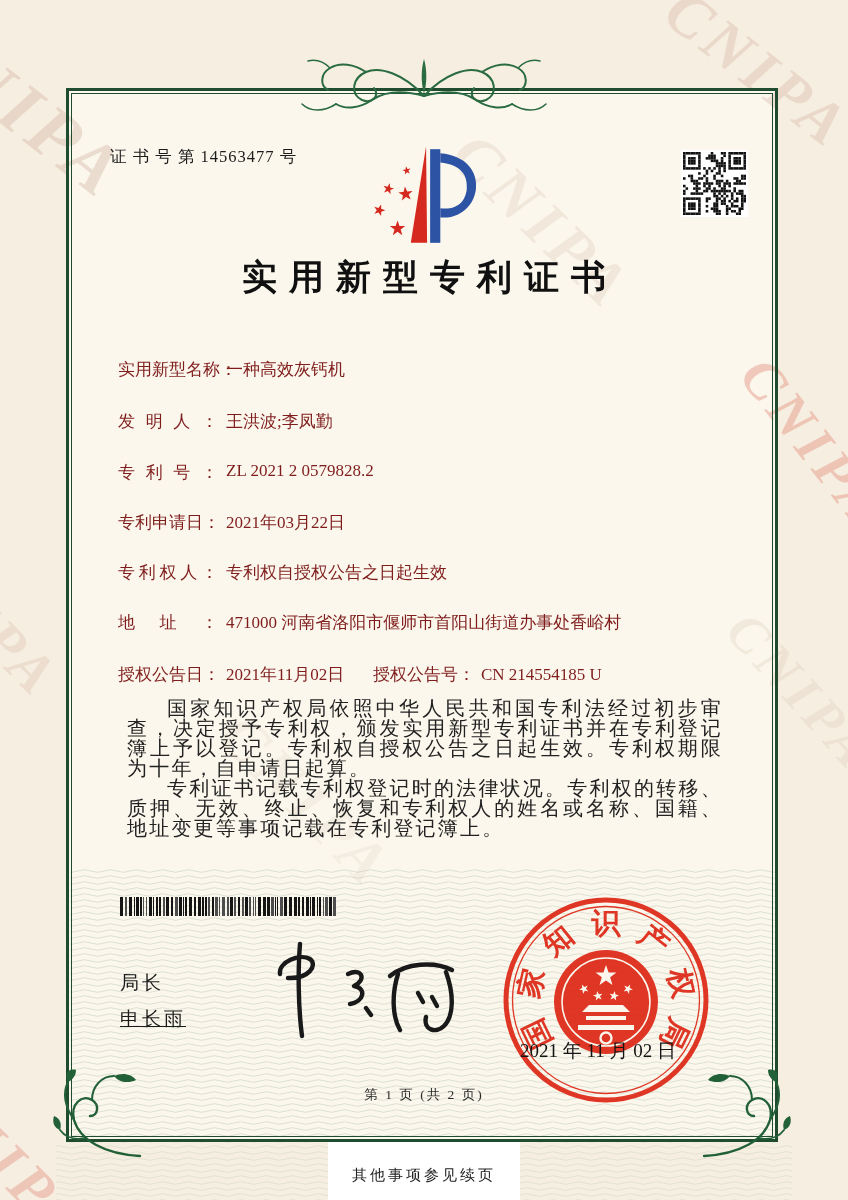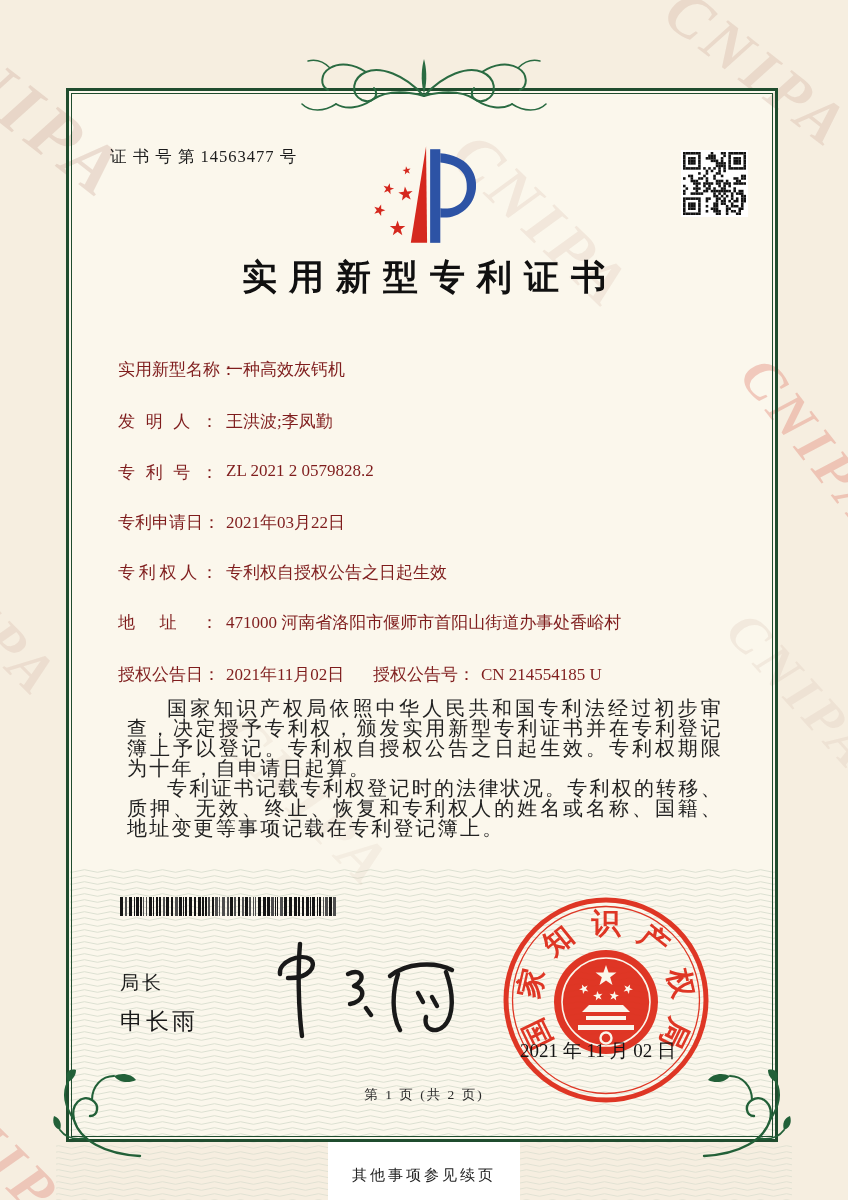--- a/index.html
+++ b/index.html
@@ -23,21 +23,21 @@
   .title{position:absolute;left:0;top:254px;width:100%;text-align:center;font-size:35px;font-weight:700;letter-spacing:12px;text-indent:12px;color:#101010;}
   .frow{position:absolute;left:118px;font-size:17px;color:#7f1d1d;white-space:nowrap;}
   .flabel{display:inline-block;width:100px;text-align:justify;text-align-last:justify;white-space:nowrap;vertical-align:top;}
   .fval{margin-left:8px;}
   .pair2{position:absolute;left:255px;top:0;font-family:Liberation Serif, serif;}
   .pair2 .flabel2{margin-right:6px;}
   .paras{position:absolute;left:127px;top:698px;width:596px;text-align:justify;font-size:20px;line-height:20px;letter-spacing:2.2px;color:#222;}
   .paras p{margin:0;text-indent:2em;}
   .barcode{position:absolute;left:120px;top:897px;}
   .signer-title{position:absolute;left:120px;top:970px;font-size:19px;letter-spacing:3px;color:#1a1a1a;text-align:right;}
-  .signer-name{position:absolute;left:120px;top:1006px;font-size:23px;letter-spacing:3px;color:#1a1a1a;}
+  .signer-name{position:absolute;left:120px;top:1006px;font-size:19px;letter-spacing:3px;color:#1a1a1a;text-decoration:underline;}
   .signature{position:absolute;left:248px;top:938px;}
   .seal{position:absolute;left:496px;top:890px;z-index:5;opacity:.96;}
   .seal-date{position:absolute;left:520px;top:1038px;font-size:19px;color:#141414;z-index:6;white-space:nowrap;}
   .page-num{position:absolute;left:0;top:1086px;width:100%;text-align:center;font-size:13.5px;letter-spacing:2px;color:#2a2a2a;z-index:4;}
   .note-box{position:absolute;left:50%;transform:translateX(-50%);top:1142px;background:#ffffff;padding:24px 24px;font-size:15px;letter-spacing:3px;color:#222;z-index:5;}
   .orn{position:absolute;z-index:4;pointer-events:none;}
 </style>
 </head>
 <body>
 

